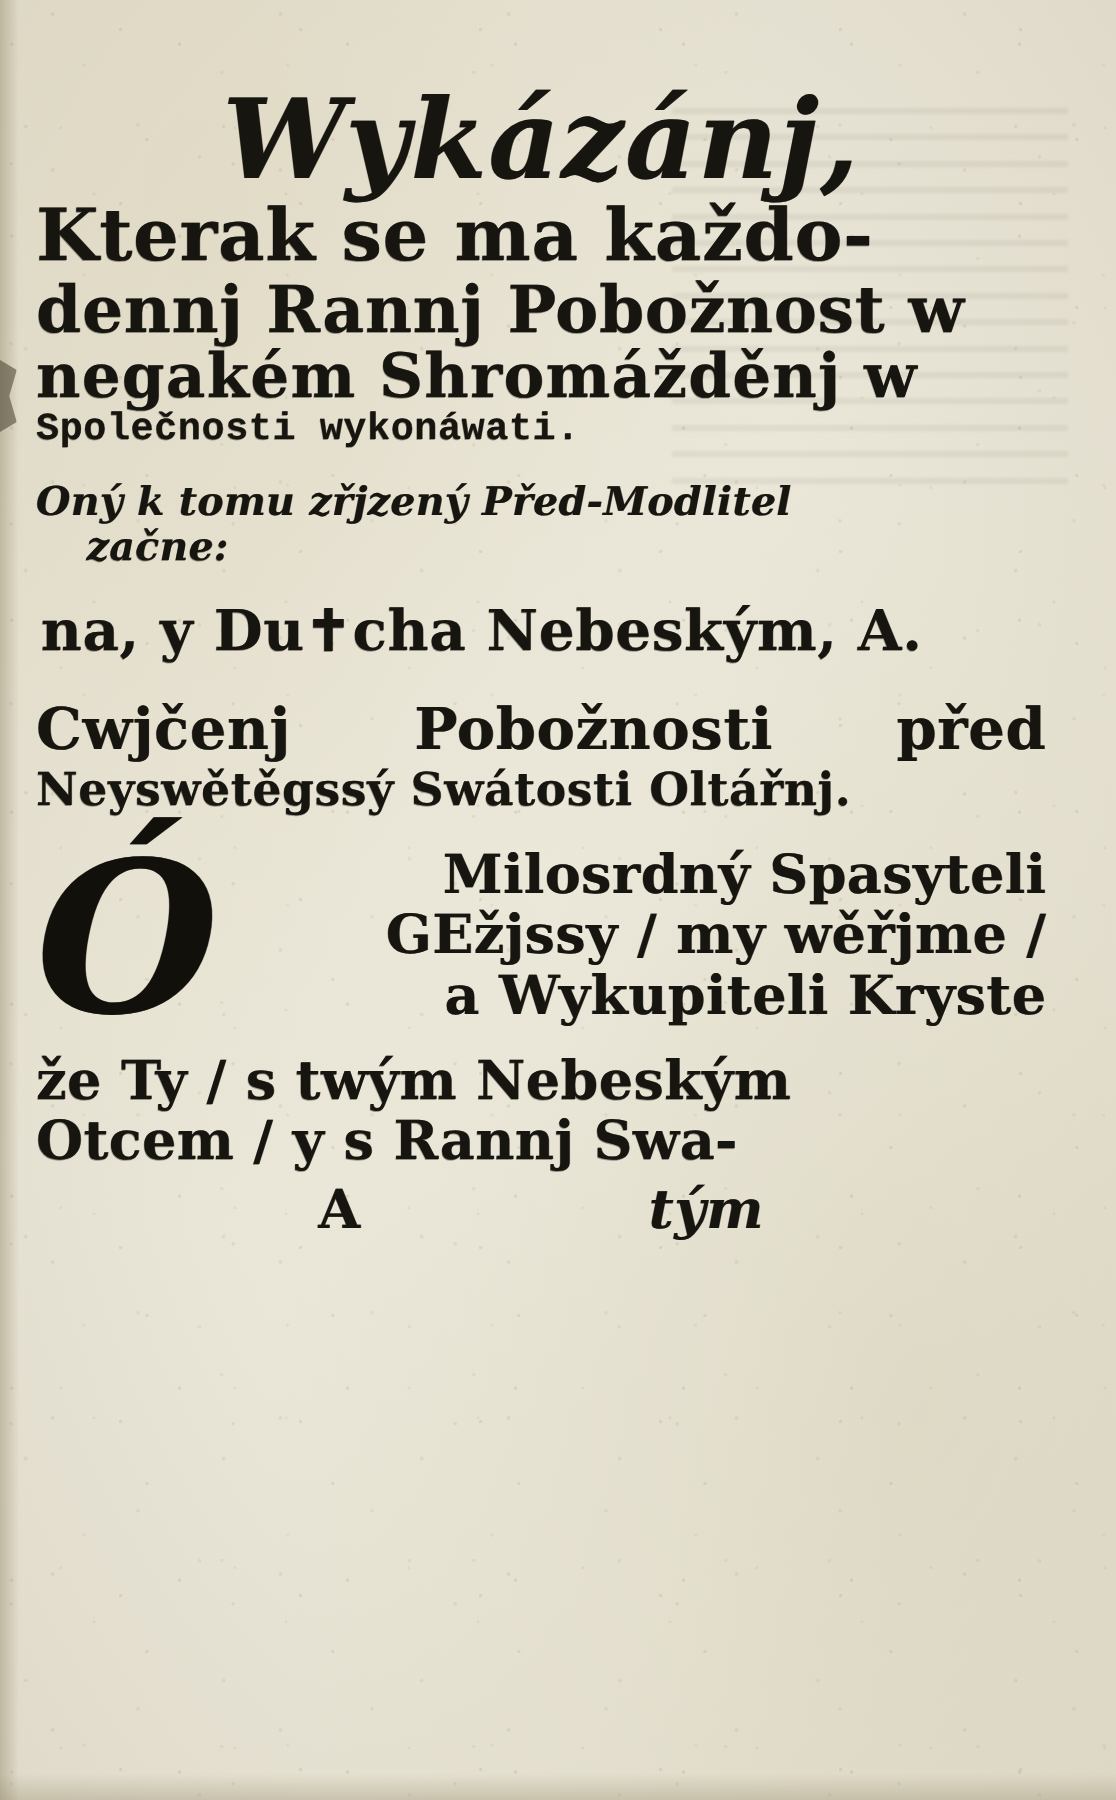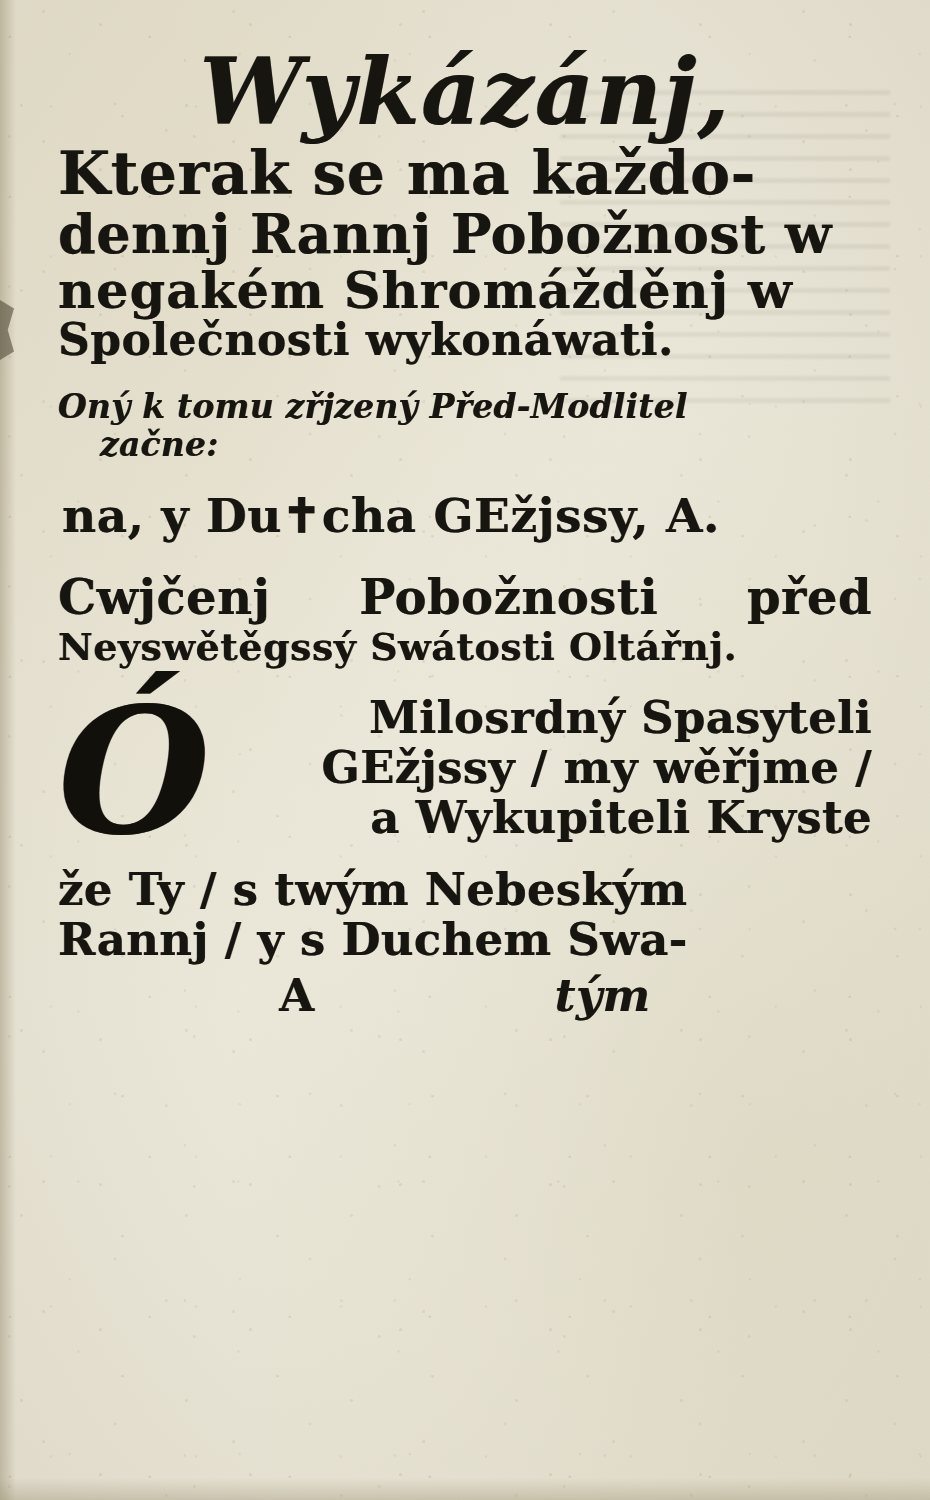--- a/index.html
+++ b/index.html
@@ -78,22 +78,23 @@
     left: 0; top: 300px;
     width: 14px; height: 60px;
     background: rgba(70,62,44,0.55);
     clip-path: polygon(0 0, 100% 14%, 55% 50%, 100% 86%, 0 100%);
     pointer-events: none;
   }
 
   
   .content {
     position: relative;
-    padding: 40px 58px 0 58px;
+    padding: 40px 58px 0 30px;
     color: #17150f;
+    margin-top: 24px;
   }
   .fraktur {
     font-family: "DejaVu Serif", serif;
     font-weight: bold;
     letter-spacing: 0.5px;
   }
   .line { display: block; white-space: nowrap; }
 
   
   .title-main {
@@ -109,21 +110,21 @@
   .title-sub {
     text-align: left;
     font-weight: bold;
     font-size: 60px;
     line-height: 1.06;
     letter-spacing: 0.5px;
     margin-top: 4px;
   }
   .title-sub .l2 { font-size: 54px; }
   .title-sub .l3 { font-size: 51px; letter-spacing: 1px; }
-  .title-sub .l4 { font-size: 44px; letter-spacing: 0.5px; }
+  .title-sub .l4 { font-size: 32px; letter-spacing: 0.5px; font-family: Liberation Mono, monospace; }
 
   .rubric {
     font-weight: bold;
     font-size: 33px;
     line-height: 1.16;
     margin-top: 24px;
     letter-spacing: 0.2px;
     font-style: italic;
   }
   .rubric .indent { display: block; padding-left: 42px; }
@@ -230,37 +231,37 @@
       <span class="line l3">negakém Shromážděnj w</span>
       <span class="line l4">Společnosti wykonáwati.</span>
     </div>
 
     <div class="rubric fraktur inky">
       <span class="line">Oný k tomu zřjzený Před-Modlitel</span>
       <span class="indent line">začne:</span>
     </div>
 
     <div class="invocation fraktur inky">
-      <span class="line l2">na, y Du✝cha GEžjssy, A.</span>
+      <span class="line l2">na, y Du✝cha Nebeským, A.</span>
     </div>
 
     <div class="section-head fraktur inky">
       <span class="l1">Cwjčenj Pobožnosti před</span>
       <span class="l2">Neyswětěgssý Swátosti Oltářnj.</span>
     </div>
 
     <div class="prayer fraktur inky">
       <span class="dropcap">
         <span class="glyph fraktur">Ó</span>
       </span>
       <span class="pl">Milosrdný Spasyteli</span>
       <span class="pl">GEžjssy / my wěřjme /</span>
       <span class="pl">a Wykupiteli Kryste</span>
       <span class="full">že Ty / s twým Nebeským</span>
-      <span class="full">Rannj / y s Duchem Swa-</span>
+      <span class="full">Otcem / y s Rannj Swa-</span>
     </div>
 
     <div class="footline fraktur inky">
       <span class="sig">A</span>
       <span class="catch">tým</span>
     </div>
 
   </div>
 </div>
 

